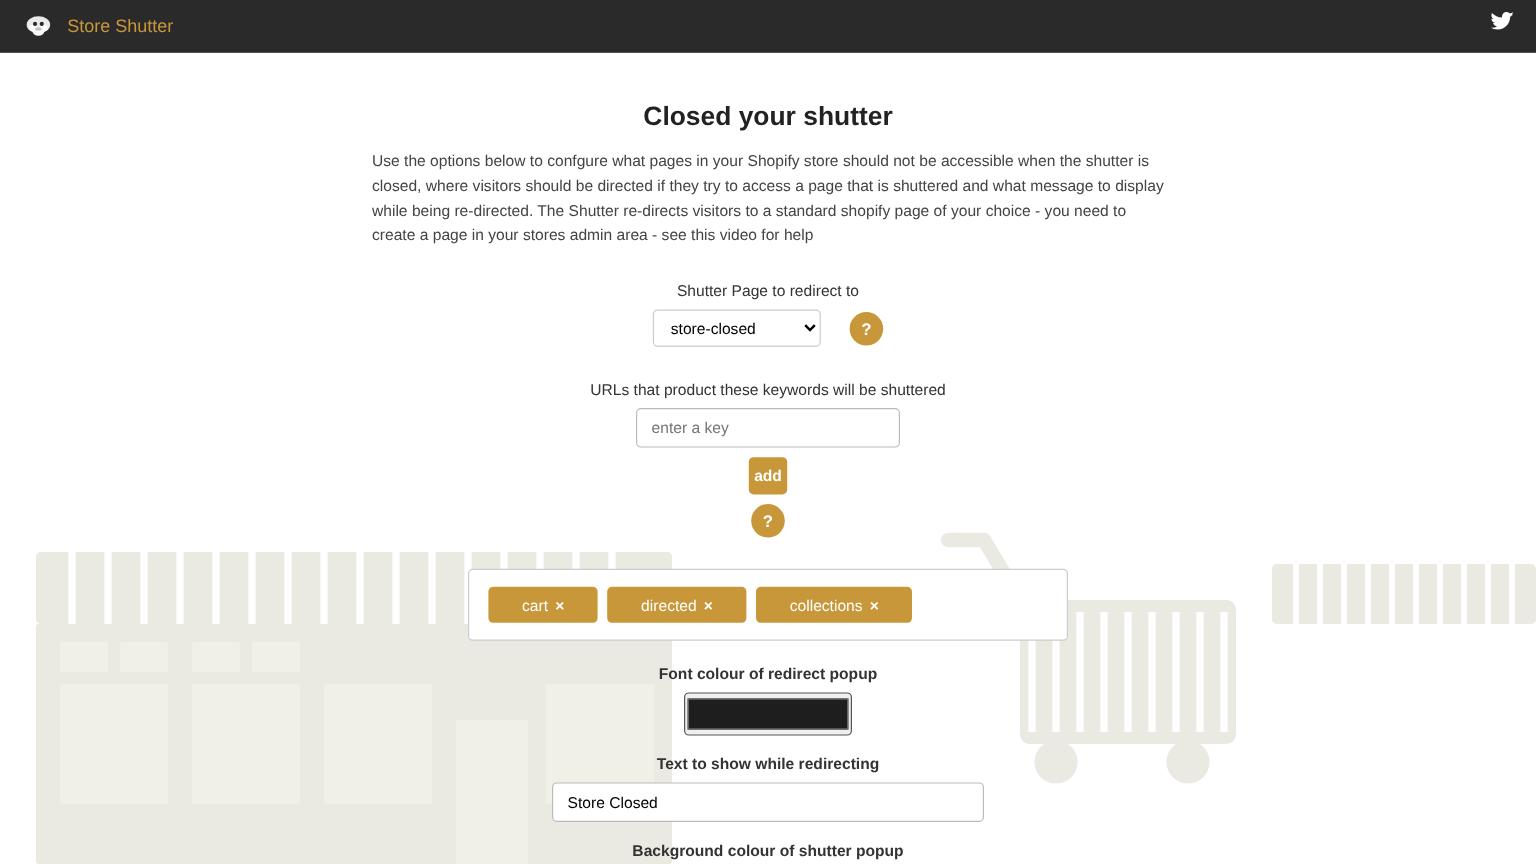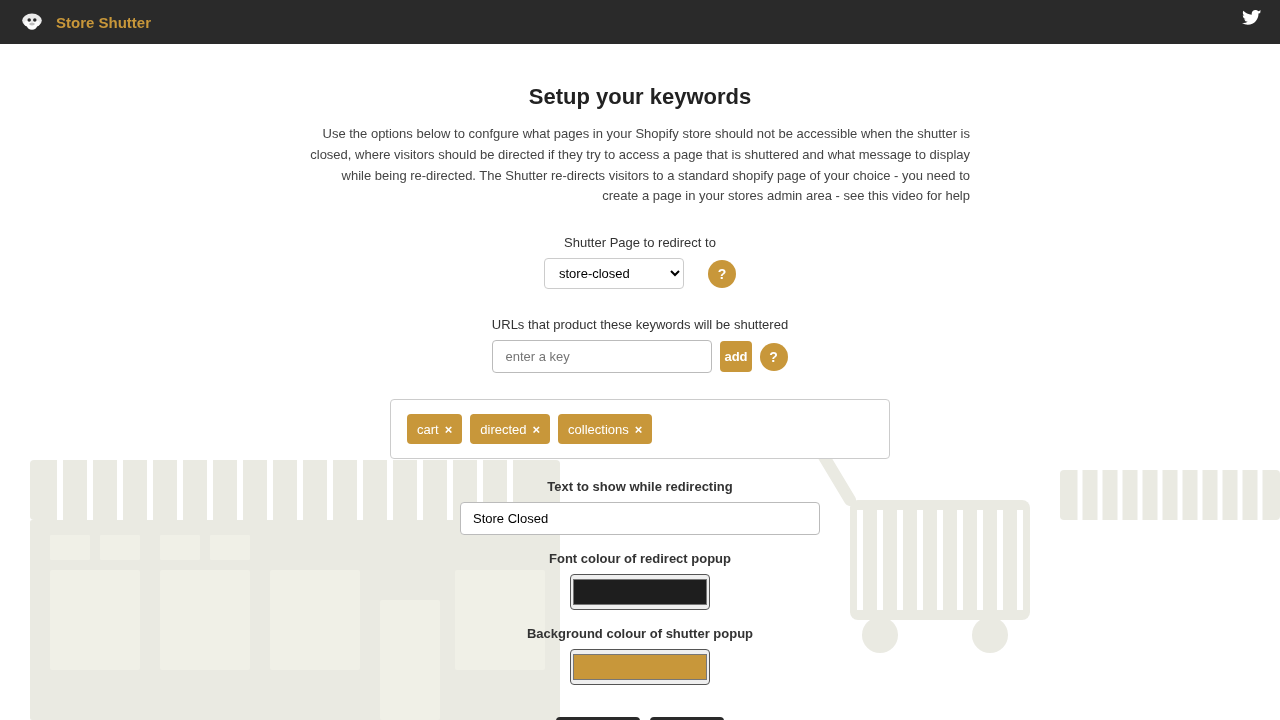--- a/index.html
+++ b/index.html
@@ -19,21 +19,21 @@
       align-items: center;
       gap: 10px;
     }
     .header-logo {
       width: 28px;
       height: 28px;
     }
     .header-title {
       color: #c8973a;
       font-size: 15px;
-      font-weight: 700;
+      font-weight: 400;
     }
 
     
     .main {
       display: flex;
       flex-direction: column;
       align-items: center;
       padding: 40px 20px 80px;
       position: relative;
       z-index: 2;
@@ -42,21 +42,21 @@
     .page-title {
       font-size: 22px;
       font-weight: 700;
       color: #222;
       margin-bottom: 14px;
     }
 
     .page-desc {
       font-size: 13px;
       color: #444;
-      text-align: right;
+      text-align: left;
       max-width: 660px;
       line-height: 1.6;
       margin-bottom: 28px;
     }
 
     .section-label {
       font-size: 13px;
       color: #333;
       font-weight: 500;
       margin-bottom: 8px;
@@ -101,20 +101,21 @@
       max-width: 500px;
       margin-bottom: 16px;
     }
 
     .keyword-input-row {
       display: flex;
       align-items: center;
       gap: 8px;
       justify-content: center;
       margin-bottom: 10px;
+      flex-direction: column;
     }
 
     .keyword-input {
       padding: 8px 12px;
       border: 1px solid #bbb;
       border-radius: 4px;
       font-size: 13px;
       width: 220px;
     }
 
@@ -140,21 +141,21 @@
       width: 100%;
       max-width: 500px;
       margin: 0 auto 20px;
       background: #fff;
     }
 
     .tag {
       background: #c8973a;
       color: #fff;
       border-radius: 4px;
-      padding: 5px 10px;
+      padding: 5px 28px;
       font-size: 13px;
       display: flex;
       align-items: center;
       gap: 6px;
     }
 
     .tag-remove {
       font-size: 13px;
       cursor: pointer;
       font-weight: 700;
@@ -339,21 +340,21 @@
     <line x1="120" y1="0" x2="120" y2="50" stroke="#fff" stroke-width="5"></line>
     <line x1="140" y1="0" x2="140" y2="50" stroke="#fff" stroke-width="5"></line>
     <line x1="160" y1="0" x2="160" y2="50" stroke="#fff" stroke-width="5"></line>
     <line x1="180" y1="0" x2="180" y2="50" stroke="#fff" stroke-width="5"></line>
     <line x1="200" y1="0" x2="200" y2="50" stroke="#fff" stroke-width="5"></line>
   </g>
 </svg>
 
 <main class="main content-wrapper">
 
-  <h1 class="page-title">Setup your keywords</h1>
+  <h1 class="page-title">Closed your shutter</h1>
   <p class="page-desc">Use the options below to confgure what pages in your Shopify store should not be accessible when the shutter is closed, where visitors should be directed if they try to access a page that is shuttered and what message to display while being re-directed. The Shutter re-directs visitors to a standard shopify page of your choice - you need to create a page in your stores admin area - see this video for help</p>
 
   <div class="section-label">Shutter Page to redirect to</div>
   <div class="shopify-redirect-row">
     <select class="redirect-select">
       <option value="store-closed">store-closed</option>
       <option value="home">home</option>
       <option value="contact">contact</option>
     </select>
     <button class="help-btn">?</button>
@@ -377,27 +378,27 @@
       <span>directed</span>
       <button class="tag-remove">×</button>
     </span>
     <span class="tag">
       <span>collections</span>
       <button class="tag-remove">×</button>
     </span>
   </div>
 
   <div class="form-field">
+    <label class="form-field-label">Font colour of redirect popup</label>
+    <input type="color" class="color-swatch" value="#1e1e1e" style="">
+  </div>
+
+  <div class="form-field">
     <label class="form-field-label">Text to show while redirecting</label>
     <input class="text-input" type="text" value="Store Closed" style="">
-  </div>
-
-  <div class="form-field">
-    <label class="form-field-label">Font colour of redirect popup</label>
-    <input type="color" class="color-swatch" value="#1e1e1e" style="">
   </div>
 
   <div class="form-field">
     <label class="form-field-label">Background colour of shutter popup</label>
     <input type="color" class="color-swatch" value="#c8973a" style="">
   </div>
 
   <div class="action-btns">
     <button class="cancel-btn">Cancel</button>
     <button class="save-btn">Save</button>

